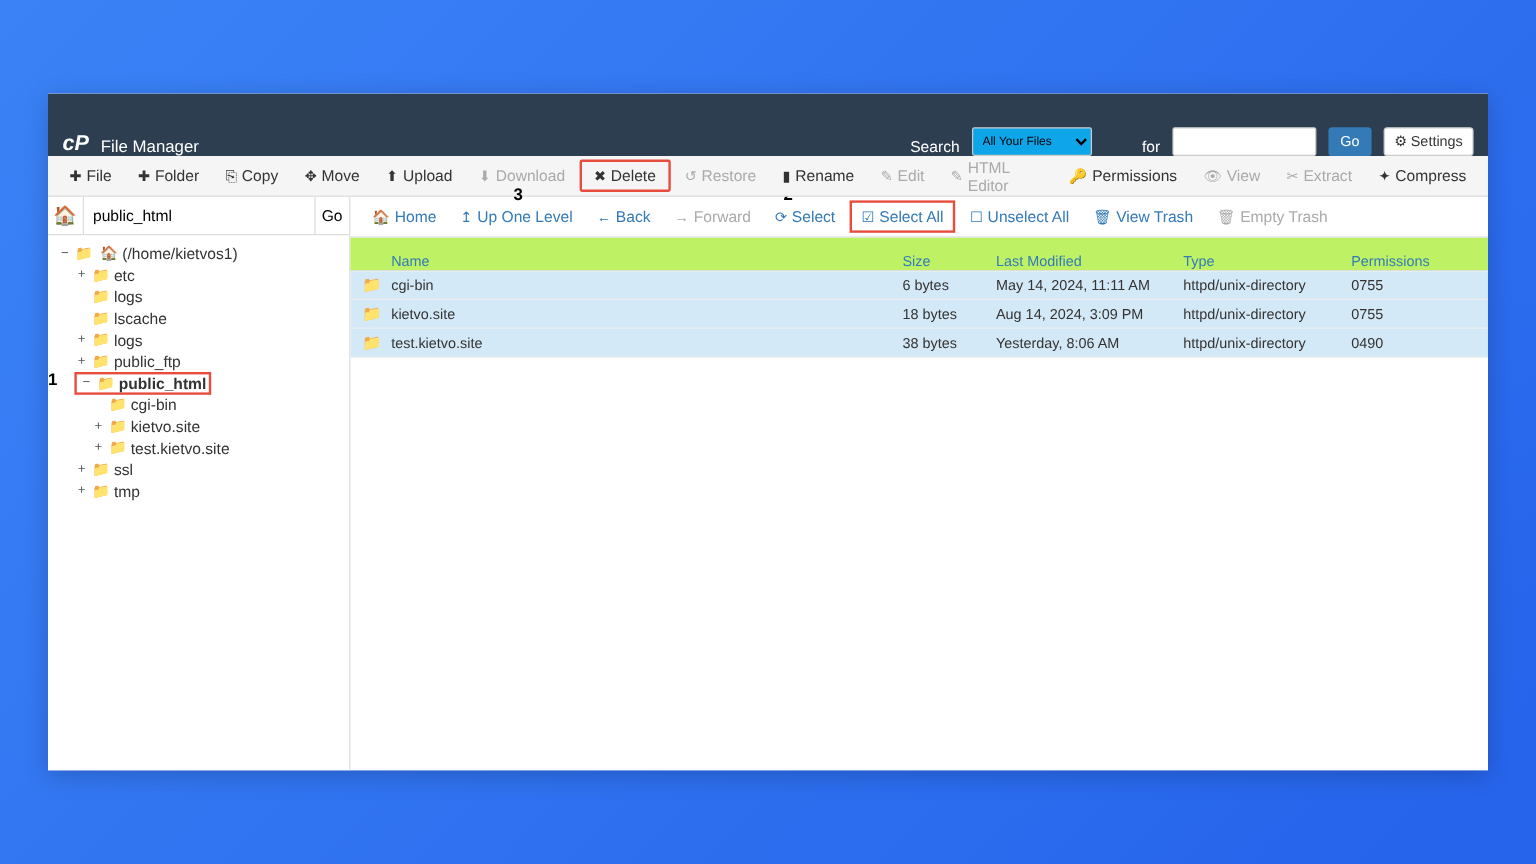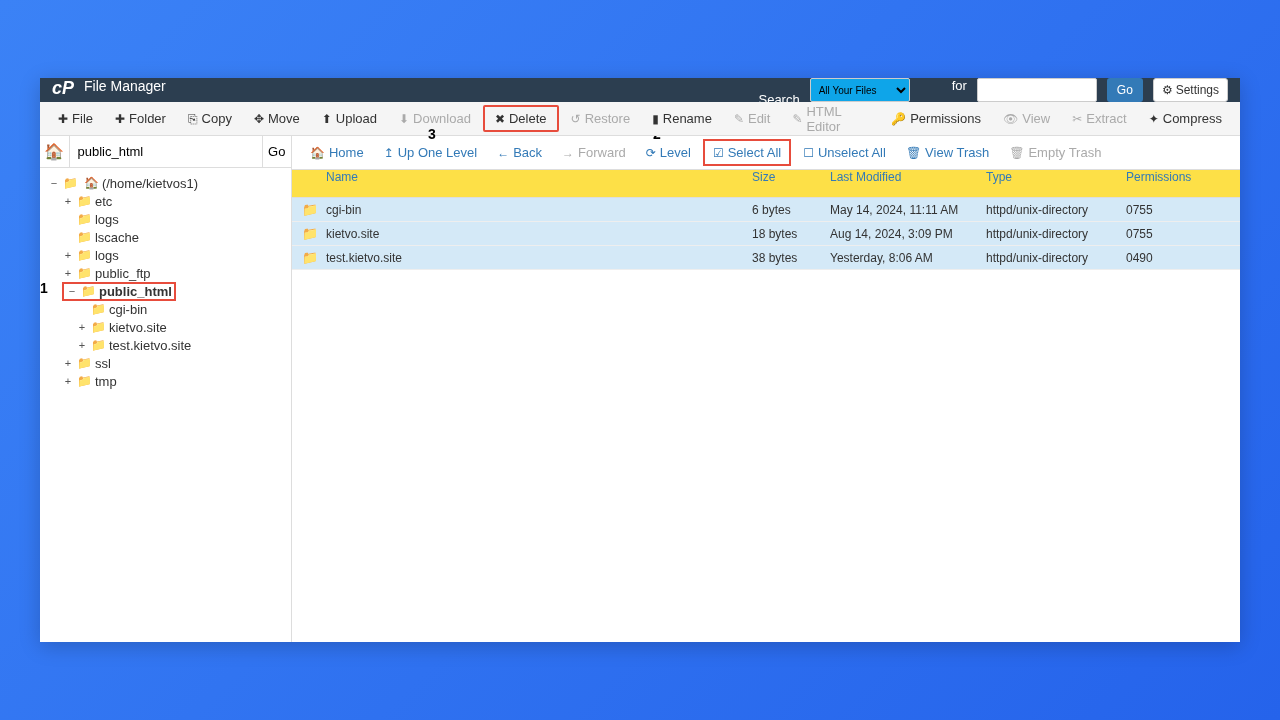--- a/index.html
+++ b/index.html
@@ -1,18 +1,18 @@
 <!DOCTYPE html>
 <html><head>
 <meta charset="utf-8">
 <style>
 * { margin: 0; padding: 0; box-sizing: border-box; font-family: -apple-system, BlinkMacSystemFont, "Segoe UI", Helvetica, Arial, sans-serif; }
 body { background: linear-gradient(135deg, #3b82f6 0%, #2563eb 100%); width: 1280px; height: 720px; display: flex; align-items: center; justify-content: center; }
 .app { width: 1200px; height: 564px; background: #fff; box-shadow: 0 4px 20px rgba(0,0,0,0.2); display: flex; flex-direction: column; overflow: hidden; }
-.header { background: #2c3e50; color: #fff; height: 24px; display: flex; align-items: flex-start; padding: 0 12px; gap: 10px; }
+.header { background: #2c3e50; color: #fff; height: 52px; display: flex; align-items: flex-end; padding: 0 12px; gap: 10px; }
 .logo-icon { font-weight: bold; font-style: italic; font-size: 18px; }
 .app-title { font-size: 14px; }
 .header-spacer { flex: 1; }
 .search-label { font-size: 13px; margin-top: 14px; }
 .search-select { height: 24px; font-size: 10px; padding: 0 4px; background: #0ea5e9; border: 1px solid #ccc; border-radius: 2px; width: 100px; }
 .for-label { font-size: 13px; padding-left: 32px; }
 .search-input { height: 24px; width: 120px; border: 1px solid #ccc; border-radius: 2px; padding: 0 4px; }
 .go-btn { background: #337ab7; color: #fff; border: none; height: 24px; padding: 0 10px; font-size: 12px; border-radius: 3px; cursor: pointer; }
 .settings-btn { background: #fff; color: #333; border: 1px solid #ccc; height: 24px; padding: 0 8px; font-size: 12px; border-radius: 3px; cursor: pointer; display: flex; align-items: center; gap: 3px; }
 .toolbar1 { background: #f5f5f5; border-bottom: 1px solid #ddd; height: 34px; display: flex; align-items: center; padding: 0 8px; gap: 2px; font-size: 13px; }
@@ -35,21 +35,21 @@
 .folder-icon-red { color: #d9534f; margin: 0 3px; font-size: 12px; }
 .home-icon { color: #333; margin: 0 3px; font-size: 12px; }
 .tree-label { color: #333; }
 .tree-label.bold { font-weight: bold; }
 .tree-highlight { border: 2px solid #e74c3c; padding: 0 2px; }
 .main { flex: 1; display: flex; flex-direction: column; }
 .toolbar2 { height: 34px; border-bottom: 1px solid #ddd; display: flex; align-items: center; padding: 0 10px; gap: 4px; font-size: 13px; }
 .tb2-btn { display: flex; align-items: center; gap: 4px; padding: 4px 8px; color: #337ab7; cursor: pointer; }
 .tb2-btn.disabled { color: #aaa; }
 .tb2-btn .icon { font-size: 12px; }
-.table-head { height: 28px; display: flex; align-items: flex-start; padding: 0 10px; border-bottom: 1px solid #ddd; font-size: 12px; color: #337ab7; background: #fde047; }
+.table-head { height: 28px; display: flex; align-items: flex-end; padding: 0 10px; border-bottom: 1px solid #ddd; font-size: 12px; color: #337ab7; background: #bef264; }
 .col-name { flex: 0 0 450px; padding-left: 24px; }
 .col-size { flex: 0 0 78px; }
 .col-mod { flex: 0 0 156px; }
 .col-type { flex: 0 0 140px; }
 .col-perm { flex: 1; }
 .table-body { flex: 1; overflow: auto; }
 .table-row { height: 24px; display: flex; align-items: center; padding: 0 10px; font-size: 12px; color: #333; border-bottom: 1px solid #eee; cursor: pointer; }
 .table-row.selected { background: #d4e9f7; }
 .row-icon { color: #f0ad4e; margin-right: 8px; font-size: 13px; width: 16px; }
 .rel-wrap { position: relative; }
@@ -229,21 +229,21 @@
         <div class="tb2-btn">
               <span class="icon">←</span>
               <span>Back</span>
             </div>
         <div class="tb2-btn disabled">
               <span class="icon">→</span>
               <span>Forward</span>
             </div>
         <div class="tb2-btn">
               <span class="icon">⟳</span>
-              <span>Level</span>
+              <span>Select</span>
             </div>
         <div class="tb2-btn highlight-red">
               <span class="icon">☑</span>
               <span>Select All</span>
             </div>
         <div class="tb2-btn">
               <span class="icon">☐</span>
               <span>Unselect All</span>
             </div>
         <div class="tb2-btn">

